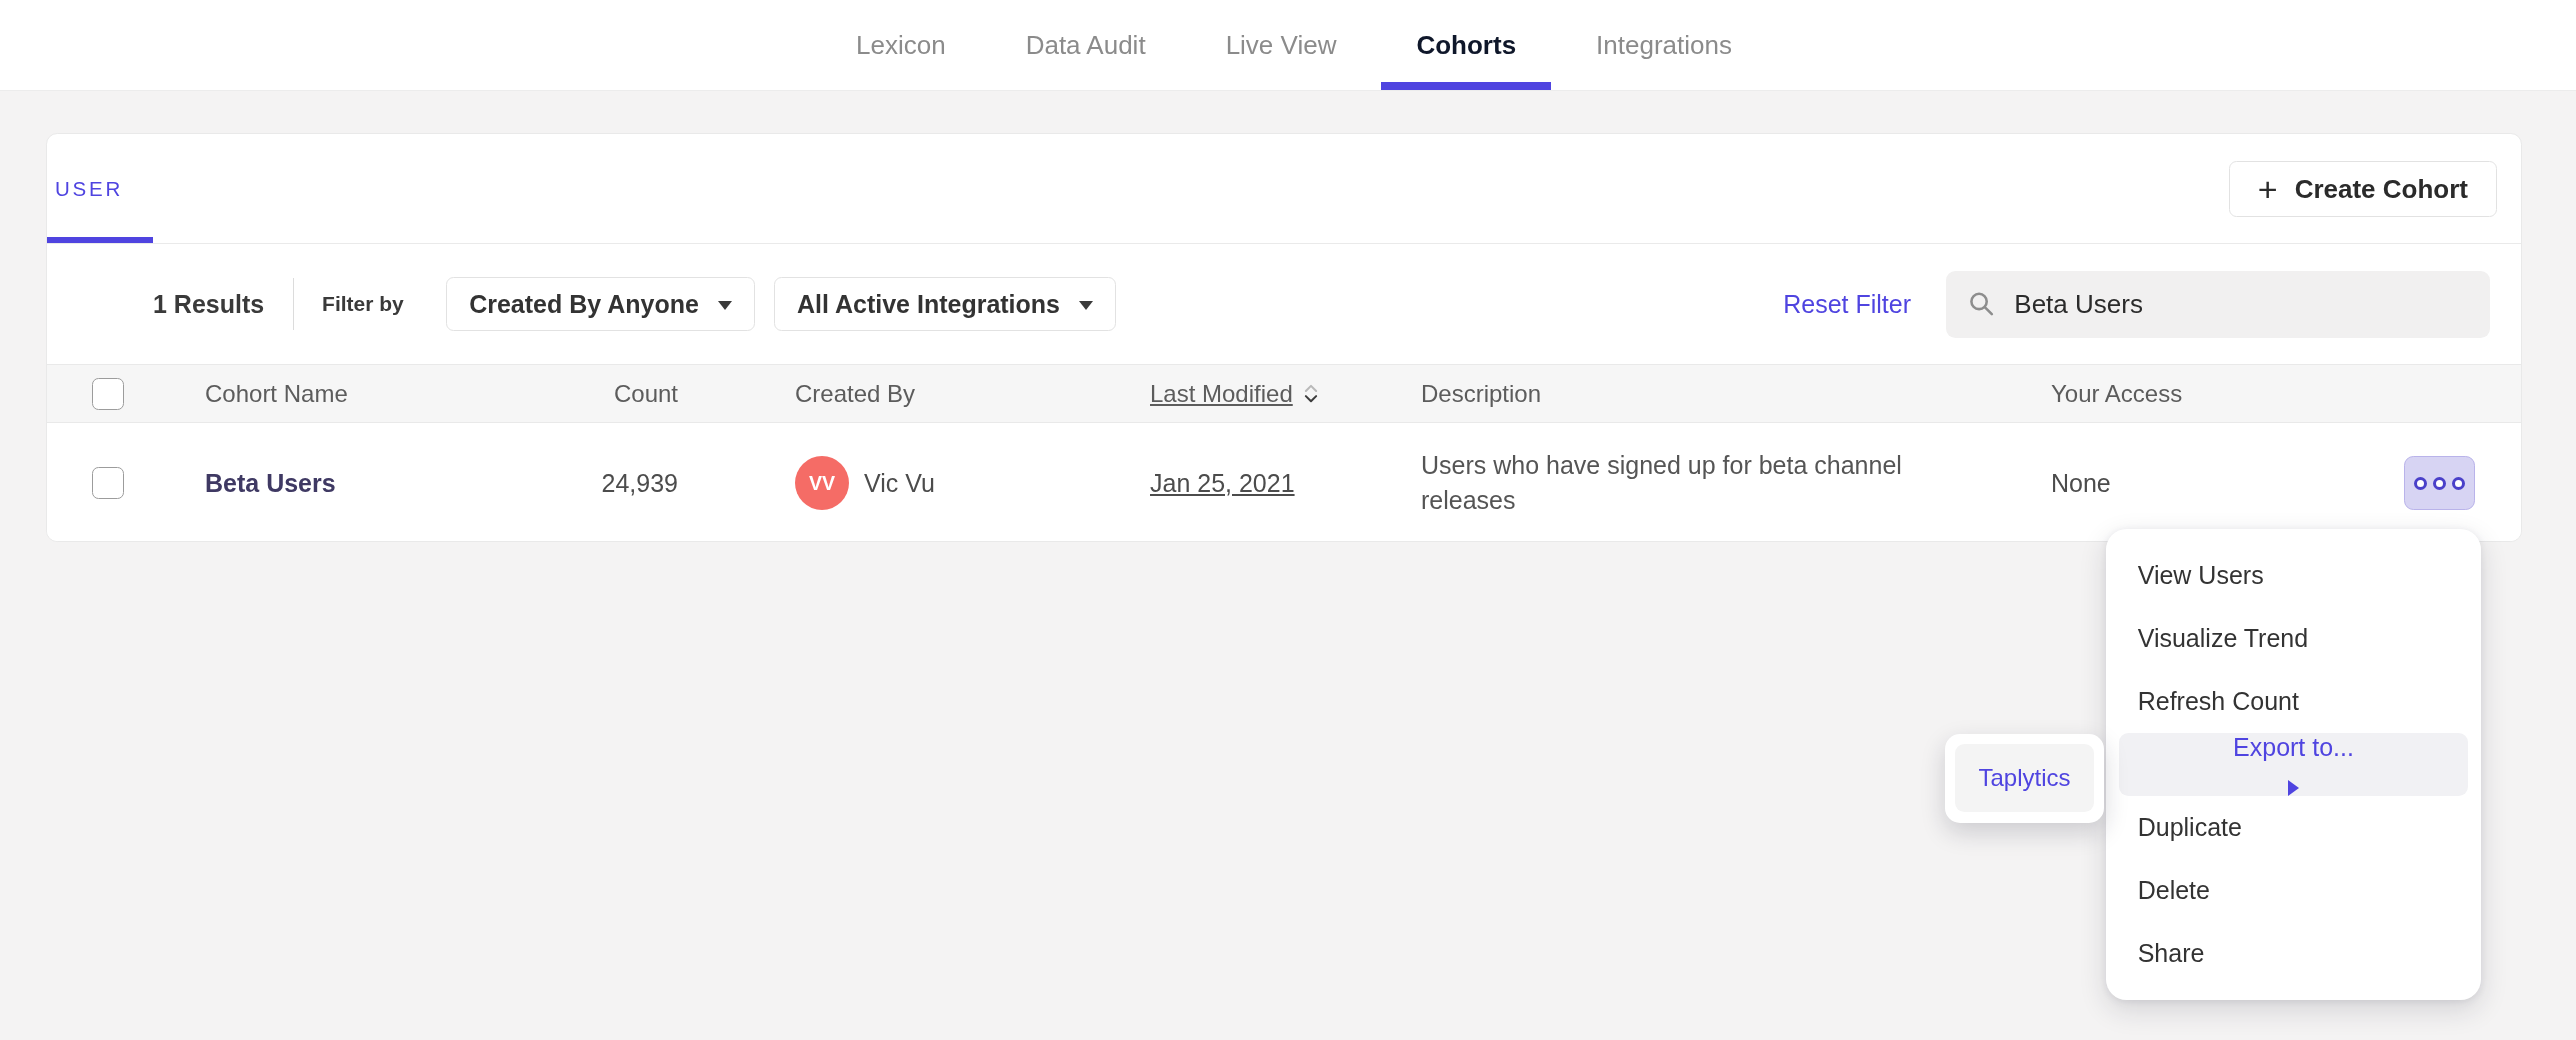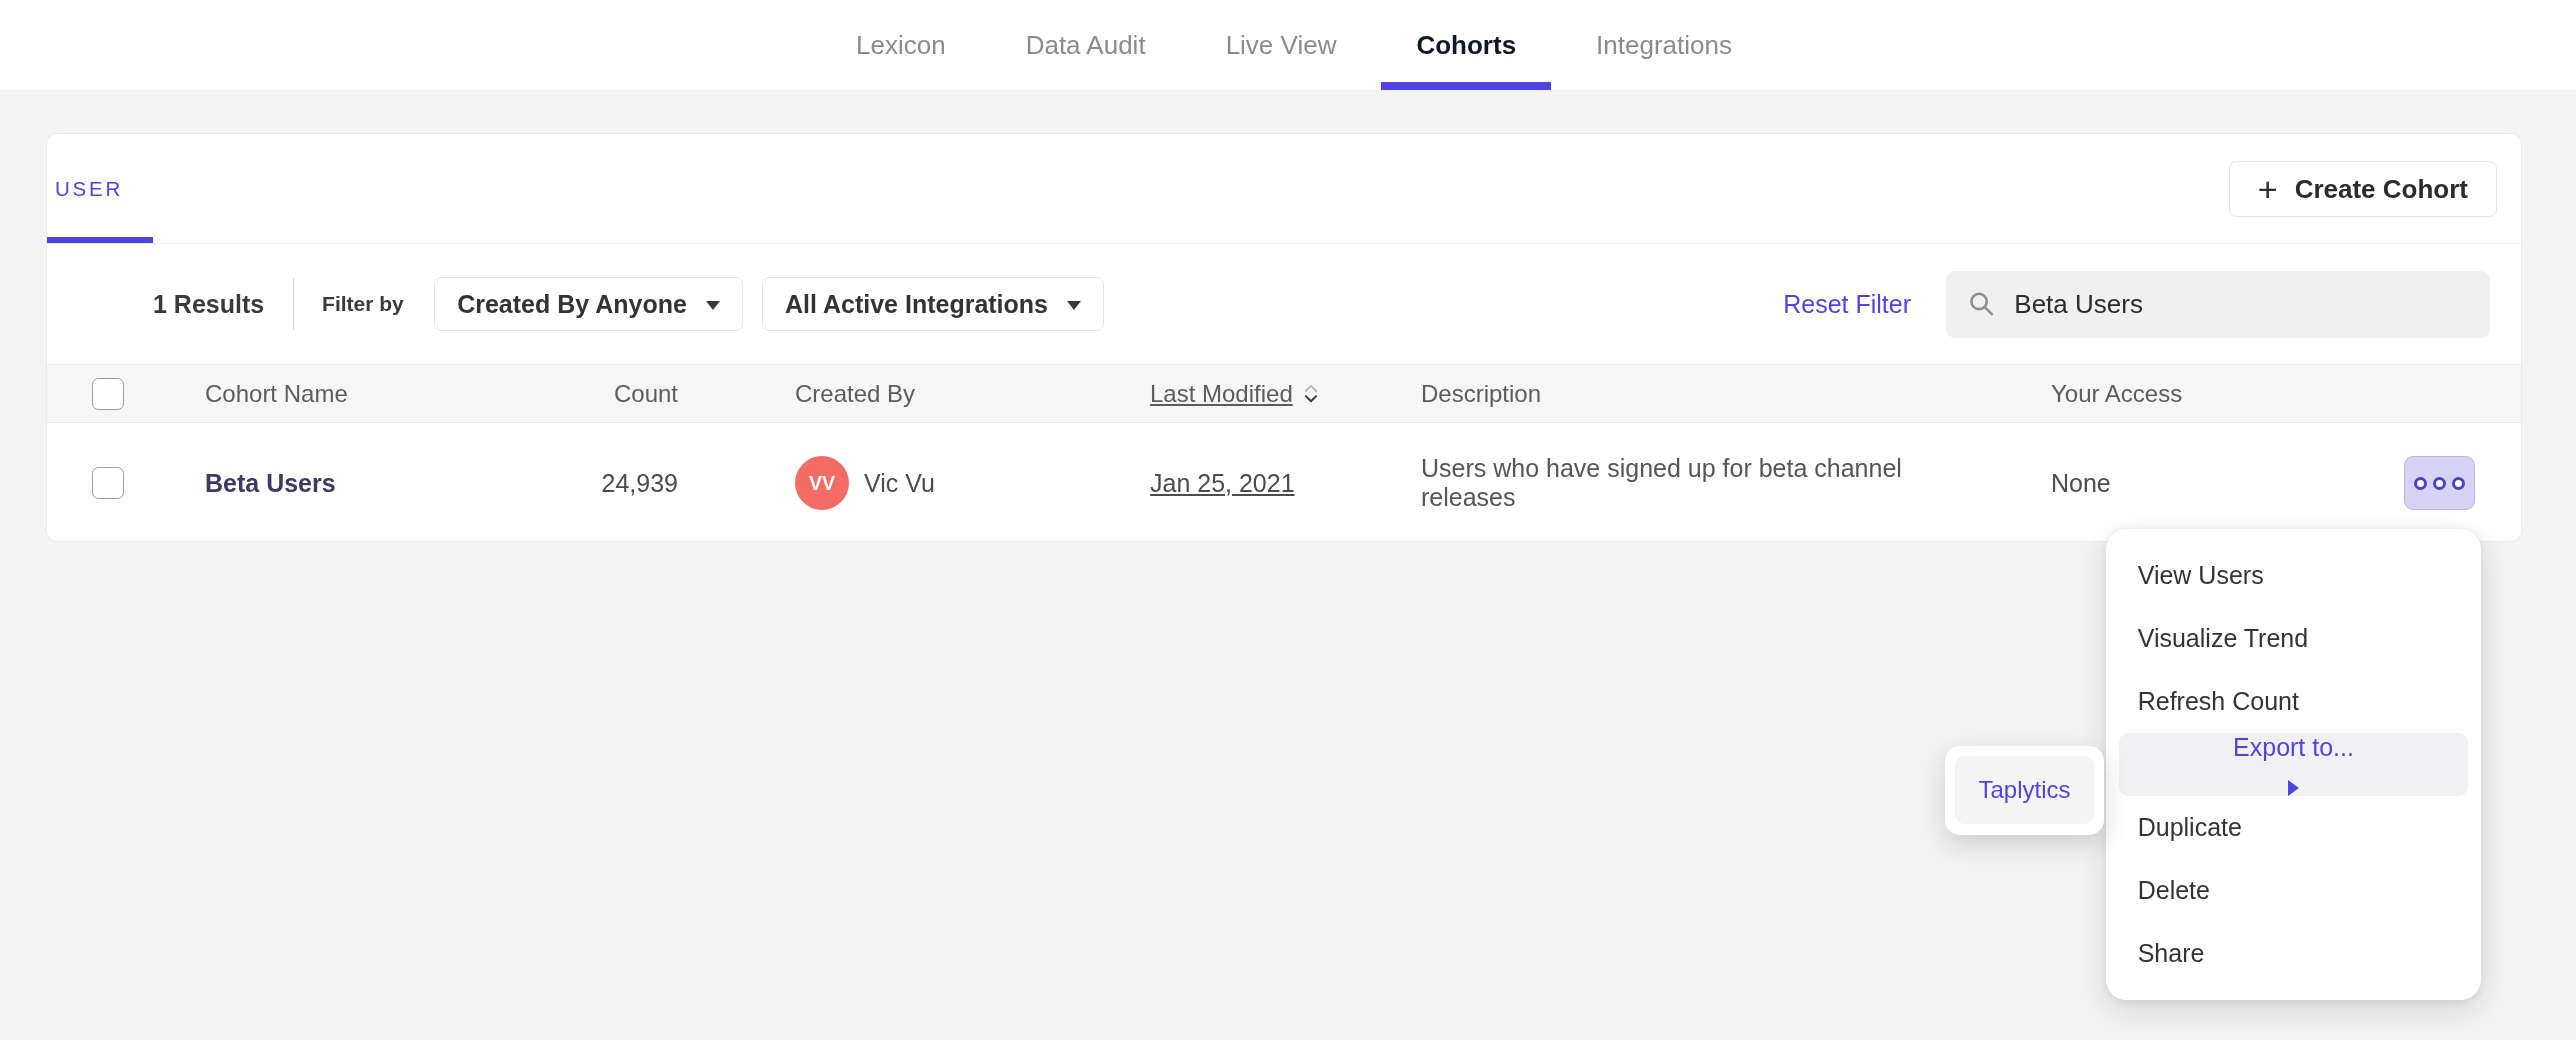--- a/index.html
+++ b/index.html
@@ -37,21 +37,21 @@
     font-family:inherit;cursor:pointer;}
   .plus{font-size:34px;font-weight:400;color:#2b2b2b;line-height:1;}
   
   .filter-bar{height:120px;display:flex;align-items:center;
     padding:0 31px 0 106px;}
   .results{font-size:25px;font-weight:700;color:#3a3a3a;white-space:nowrap;}
   .vdiv{width:0.9px;height:52px;background:#dcdcdc;margin:0 28px 0 29px;}
   .filter-by{font-size:21px;font-weight:700;color:#3a3a3a;margin-right:30px;white-space:nowrap;}
   .dropdown{height:54px;border:0.9px solid #e2e2e2;border-radius:7.5px;background:#fff;
     display:flex;align-items:center;gap:18.7px;padding:0 22.4px;font-size:25px;
-    font-weight:700;color:#333;font-family:inherit;cursor:pointer;white-space:nowrap;}
+    font-weight:700;color:#333;font-family:inherit;cursor:pointer;white-space:nowrap;margin-left:12px;}
   .dropdown + .dropdown{margin-left:18.7px;}
   .caret{width:0;height:0;border-left:7.5px solid transparent;
     border-right:7.5px solid transparent;border-top:9.3px solid #3a3a3a;margin-top:3.7px;}
   .spacer{flex:1;}
   .reset{color:var(--accent);font-size:25px;margin-right:35px;cursor:pointer;
     text-decoration:none;white-space:nowrap;}
   .search{width:544px;height:67px;background:#f1f0f0;border-radius:9.3px;
     display:flex;align-items:center;padding:0 22.4px;gap:18.7px;}
   .search input{border:none;background:transparent;outline:none;font-size:26px;
     color:#2b2b2b;font-family:inherit;width:100%;}
@@ -66,39 +66,39 @@
   .c3{text-align:right;}
   .c4{padding-left:117px;display:flex;align-items:center;gap:15px;}
   .c5{display:flex;align-items:center;gap:11.2px;text-decoration:underline;}
   .c8{display:flex;justify-content:flex-end;padding-right:46px;}
   .checkbox{width:32px;height:32px;border:1.9px solid #9c9c9c;border-radius:6.5px;
     background:#fff;display:inline-block;cursor:pointer;}
   .name-link{color:var(--link-dark);font-weight:700;cursor:pointer;}
   .avatar{width:54px;height:54px;border-radius:50%;background:var(--avatar);
     color:#fff;display:flex;align-items:center;justify-content:center;
     font-size:19.6px;font-weight:700;flex:none;}
-  .desc{width:542px;line-height:29px;color:#555;}
+  .desc{width:542px;line-height:35px;color:#555;}
   .dots-btn{width:71px;height:54px;background:#d7d4f3;border:1.9px solid #b9b3ea;
     border-radius:9.3px;display:flex;align-items:center;justify-content:center;
     gap:5.6px;cursor:pointer;}
   .dot{width:13px;height:13px;border:3.7px solid #4a40c9;border-radius:50%;
     background:#fff;}
   
   .menu{position:absolute;left:2106px;top:529px;width:375px;height:471px;
     background:#fff;border-radius:20.5px;padding:15px 13px;z-index:5;
     box-shadow:0 9.3px 28px rgba(30,30,50,.14),0 1.9px 7.5px rgba(30,30,50,.08);}
   .mi{height:63px;display:flex;align-items:center;padding:0 18.7px;font-size:25px;
     color:#333;border-radius:9.3px;cursor:pointer;}
   .mi.highlight{background:#f1f1f4;color:var(--accent);justify-content:space-between;flex-direction:column;}
   .subarrow{width:0;height:0;border-top:8.4px solid transparent;
     border-bottom:8.4px solid transparent;border-left:11.2px solid var(--accent);}
   
   .submenu{position:absolute;left:1945px;top:734px;width:159px;height:89px;
     background:#fff;border-radius:15px;padding:10.3px;z-index:6;
-    box-shadow:0 9.3px 24px rgba(30,30,50,.18);margin-top:12px;}
+    box-shadow:0 9.3px 24px rgba(30,30,50,.18);}
   .smi{height:68px;background:#f4f4f4;border-radius:9.3px;display:flex;
     align-items:center;justify-content:center;color:var(--accent);font-size:24px;
     cursor:pointer;}
 </style>
 </head>
 <body>
 
 <div class="page">
 
   <header class="topnav">

